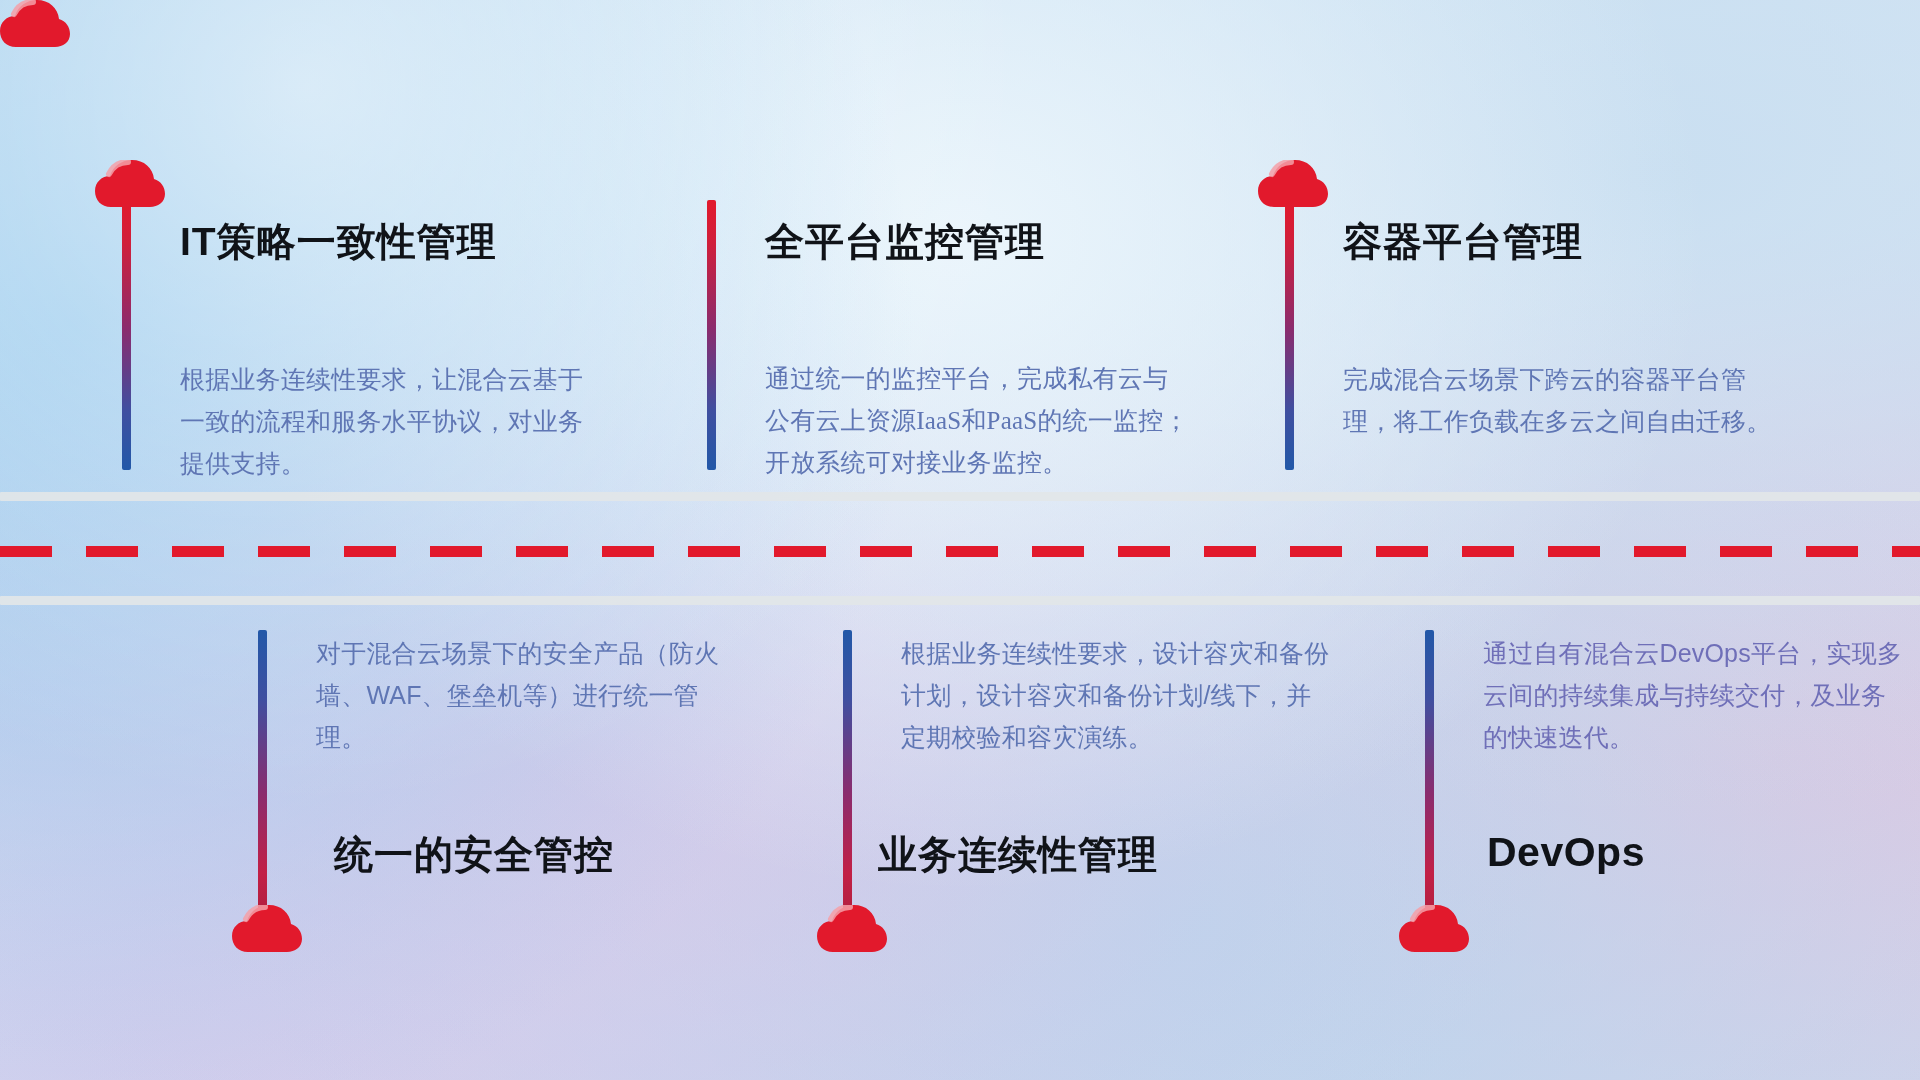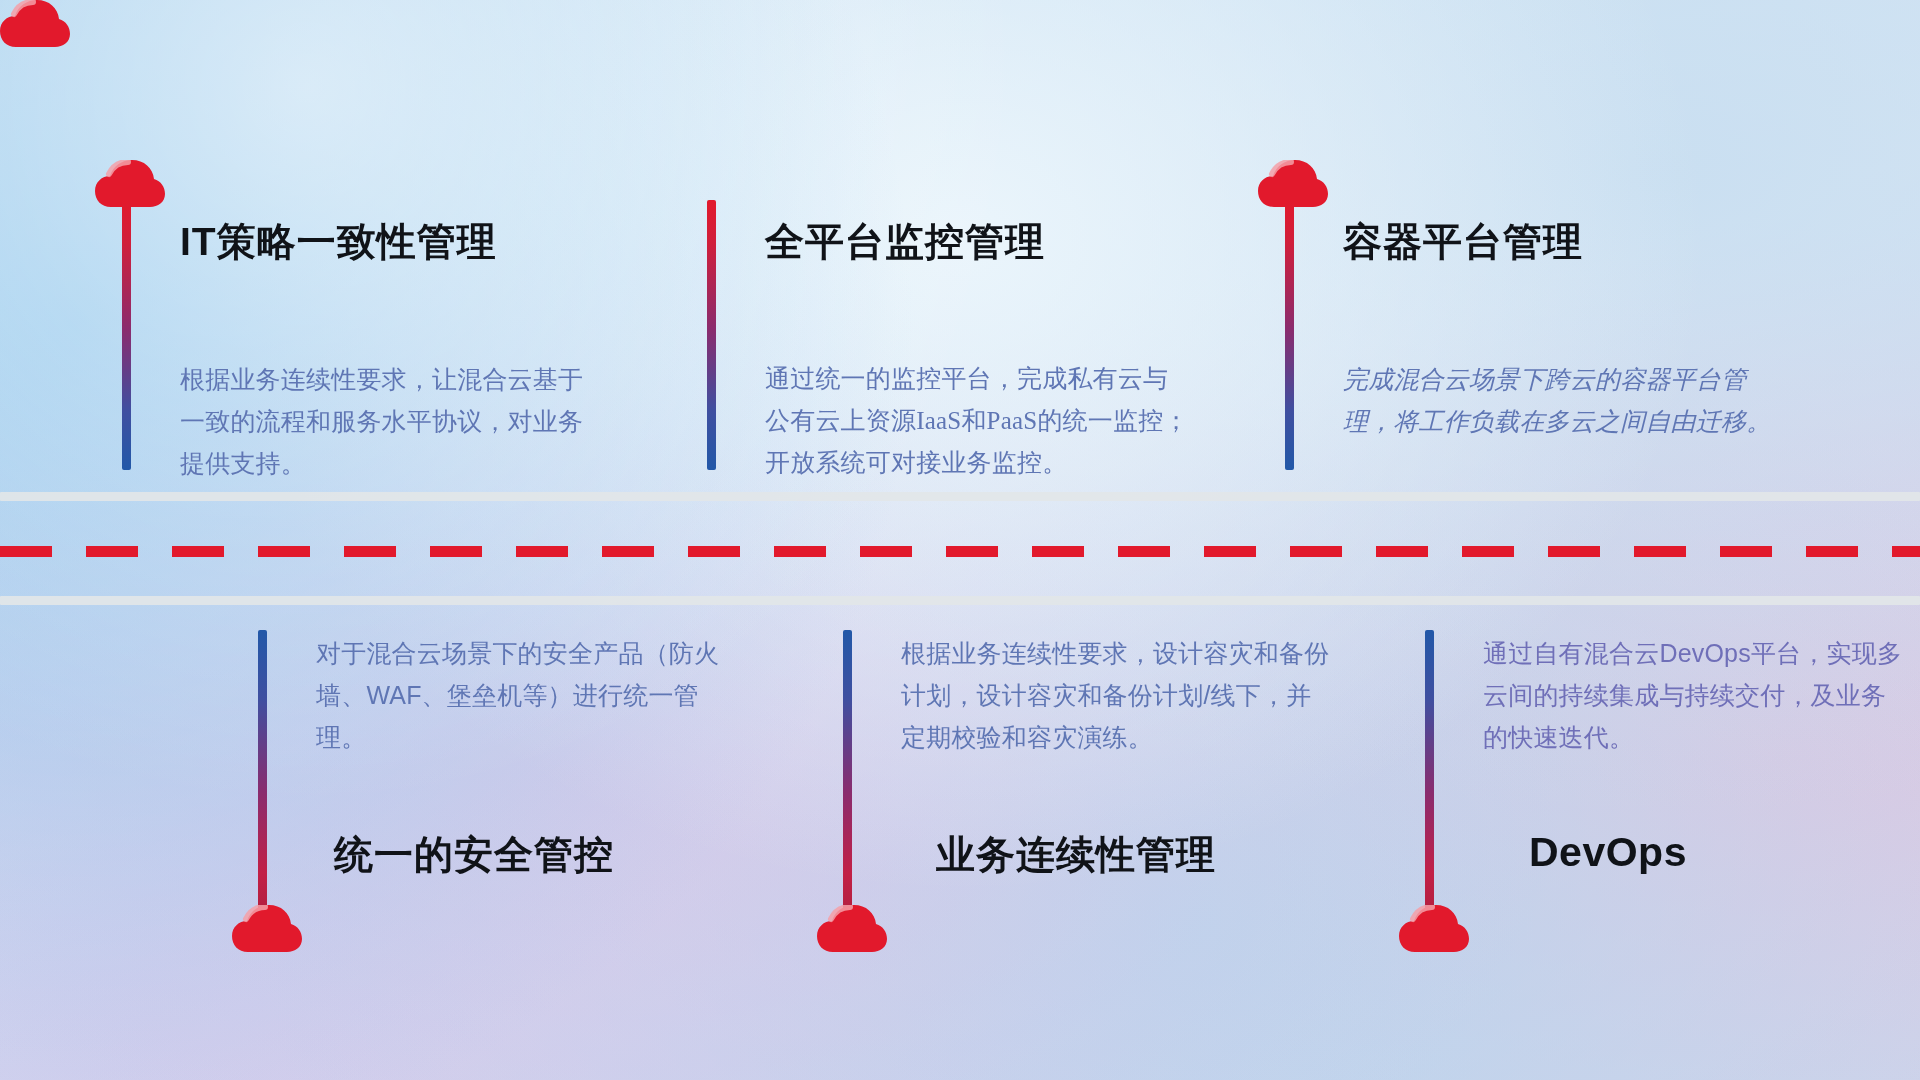--- a/index.html
+++ b/index.html
@@ -43,21 +43,21 @@
   
   .stem{position:absolute;width:9px;border-radius:2px;}
   .stem.down{background:linear-gradient(to bottom,#e2192c 0%,#d01f3b 16%,#8a2c6e 48%,#3f4fa0 78%,#2258a8 100%);}
   .stem.up{background:linear-gradient(to bottom,#2258a8 0%,#3f4fa0 24%,#8a2c6e 56%,#c22046 84%,#b01f3e 100%);}
 
   .title{
     position:absolute;
     font-size:39px;font-weight:bold;color:#101318;
     letter-spacing:1px;white-space:nowrap;line-height:1;
   }
-  .title.latin{font-size:41px;letter-spacing:0.5px;margin-left:42px;}
+  .title.latin{font-size:41px;letter-spacing:0.5px;}
 
   .desc{
     position:absolute;
     font-size:25px;line-height:42px;color:#5f76b4;
     letter-spacing:0.2px;
   }
   .desc.purple{color:#6f6fb8;}
 </style>
 </head>
 <body>
@@ -90,21 +90,21 @@
 
   <div class="col">
     <div class="cloud" style="left:1258px;top:160px;">
       <svg viewBox="0 0 70 50" xmlns="http://www.w3.org/2000/svg">
         <path d="M16 47 C6 47 0 40 0 31 C0 22 7 16 15 16 C18 6 27 0 37 0 C49 0 58 8 59 19 C66 21 70 27 70 34 C70 42 63 47 55 47 Z" fill="#e2192c"></path>
         <path d="M14 14 C18 6 25 2 33 2" stroke="#f5a0a8" stroke-width="6" stroke-linecap="round" fill="none" opacity="0.85"></path>
       </svg>
     </div>
     <div class="stem down" style="left:1285px;top:200px;height:270px;"></div>
     <div class="title" style="left:1343px;top:222px;text-align:right;">容器平台管理</div>
-    <div class="desc" style="left:1343px;top:358px;width:440px;font-style:italic;">完成混合云场景下跨云的容器平台管理，将工作负载在多云之间自由迁移。</div>
+    <div class="desc" style="left:1343px;top:358px;width:440px;">完成混合云场景下跨云的容器平台管理，将工作负载在多云之间自由迁移。</div>
   </div>
 
   <div class="divider-band" style="top:492px;">
     <div class="rule" style="top:0;"></div>
     <div class="dashline" style="top:54px;">
         <i></i>
       </div>
     <div class="rule" style="top:104px;"></div>
   </div>
 
@@ -122,21 +122,21 @@
 
   <div class="col">
     <div class="stem up" style="left:843px;top:630px;height:290px;"></div>
     <div class="cloud" style="left:817px;top:905px;">
       <svg viewBox="0 0 70 50" xmlns="http://www.w3.org/2000/svg">
         <path d="M16 47 C6 47 0 40 0 31 C0 22 7 16 15 16 C18 6 27 0 37 0 C49 0 58 8 59 19 C66 21 70 27 70 34 C70 42 63 47 55 47 Z" fill="#e2192c"></path>
         <path d="M14 14 C18 6 25 2 33 2" stroke="#f5a0a8" stroke-width="6" stroke-linecap="round" fill="none" opacity="0.85"></path>
       </svg>
     </div>
     <div class="desc" style="left:901px;top:632px;width:430px;">根据业务连续性要求，设计容灾和备份计划，设计容灾和备份计划/线下，并定期校验和容灾演练。</div>
-    <div class="title" style="left:936px;top:835px;">业务连续性管理</div>
+    <div class="title" style="left:878px;top:835px;">业务连续性管理</div>
   </div>
 
   <div class="col">
     <div class="stem up" style="left:1425px;top:630px;height:290px;"></div>
     <div class="cloud" style="left:1399px;top:905px;">
       <svg viewBox="0 0 70 50" xmlns="http://www.w3.org/2000/svg">
         <path d="M16 47 C6 47 0 40 0 31 C0 22 7 16 15 16 C18 6 27 0 37 0 C49 0 58 8 59 19 C66 21 70 27 70 34 C70 42 63 47 55 47 Z" fill="#e2192c"></path>
         <path d="M14 14 C18 6 25 2 33 2" stroke="#f5a0a8" stroke-width="6" stroke-linecap="round" fill="none" opacity="0.85"></path>
       </svg>
     </div>

